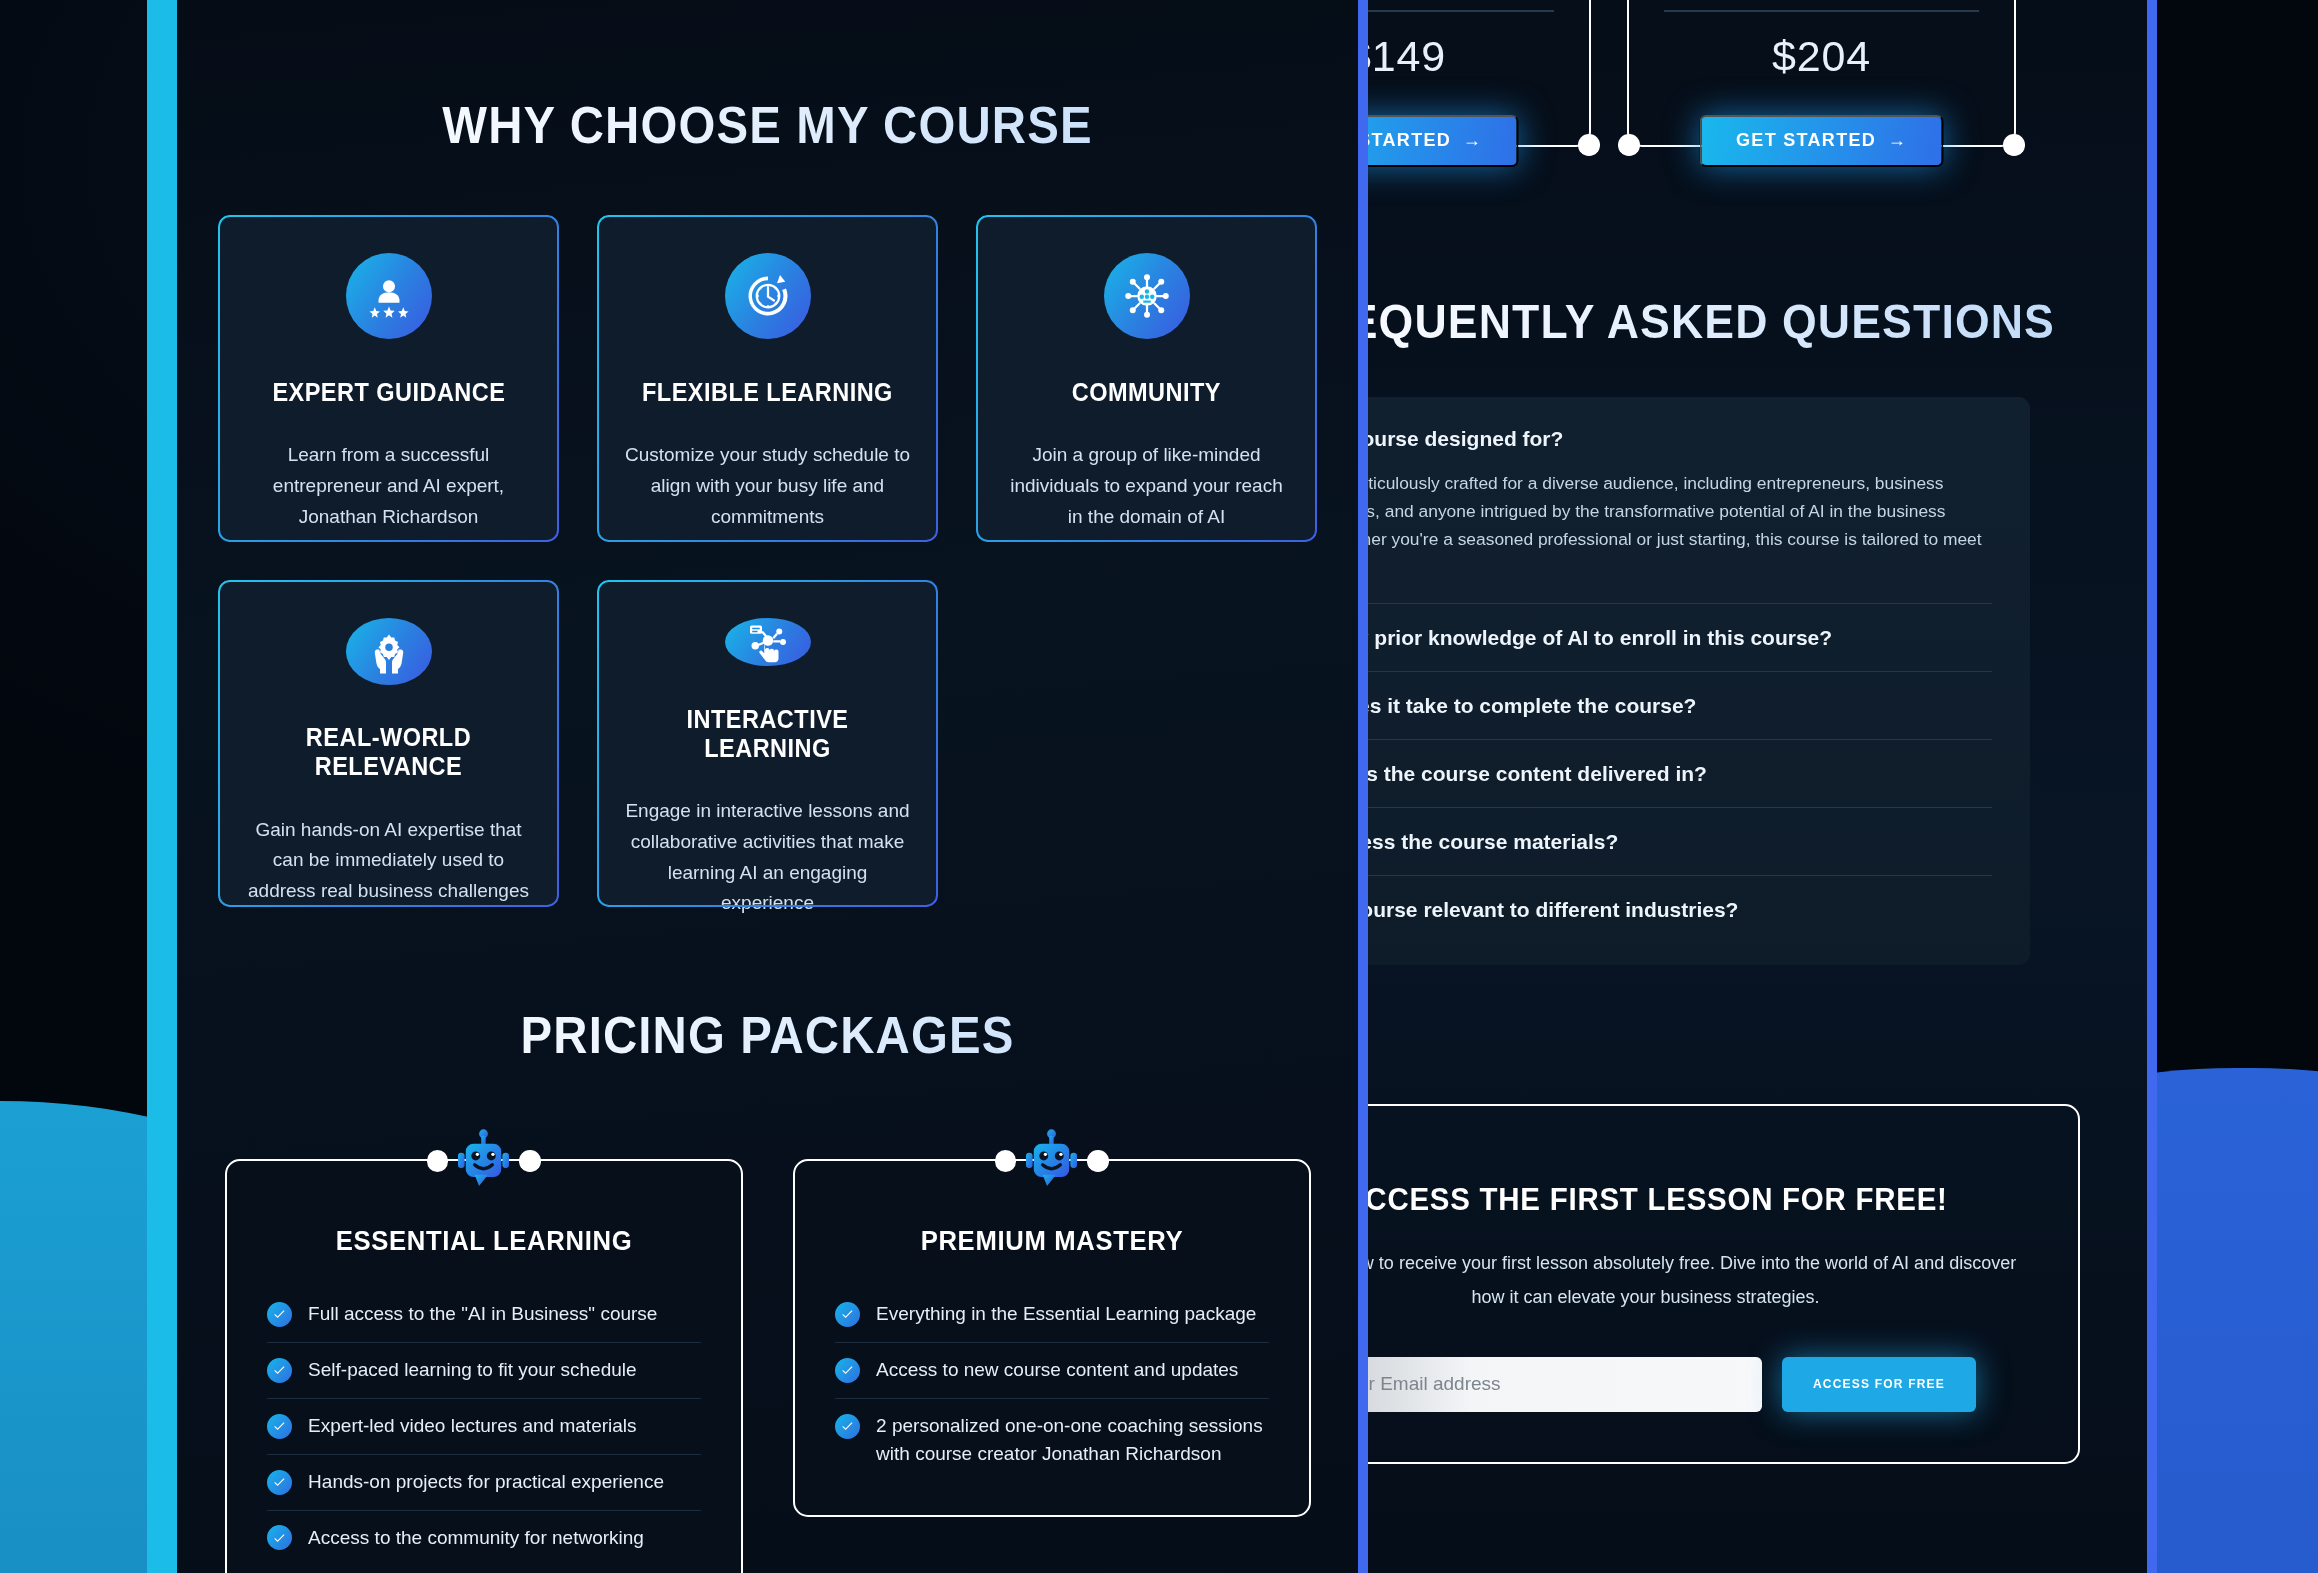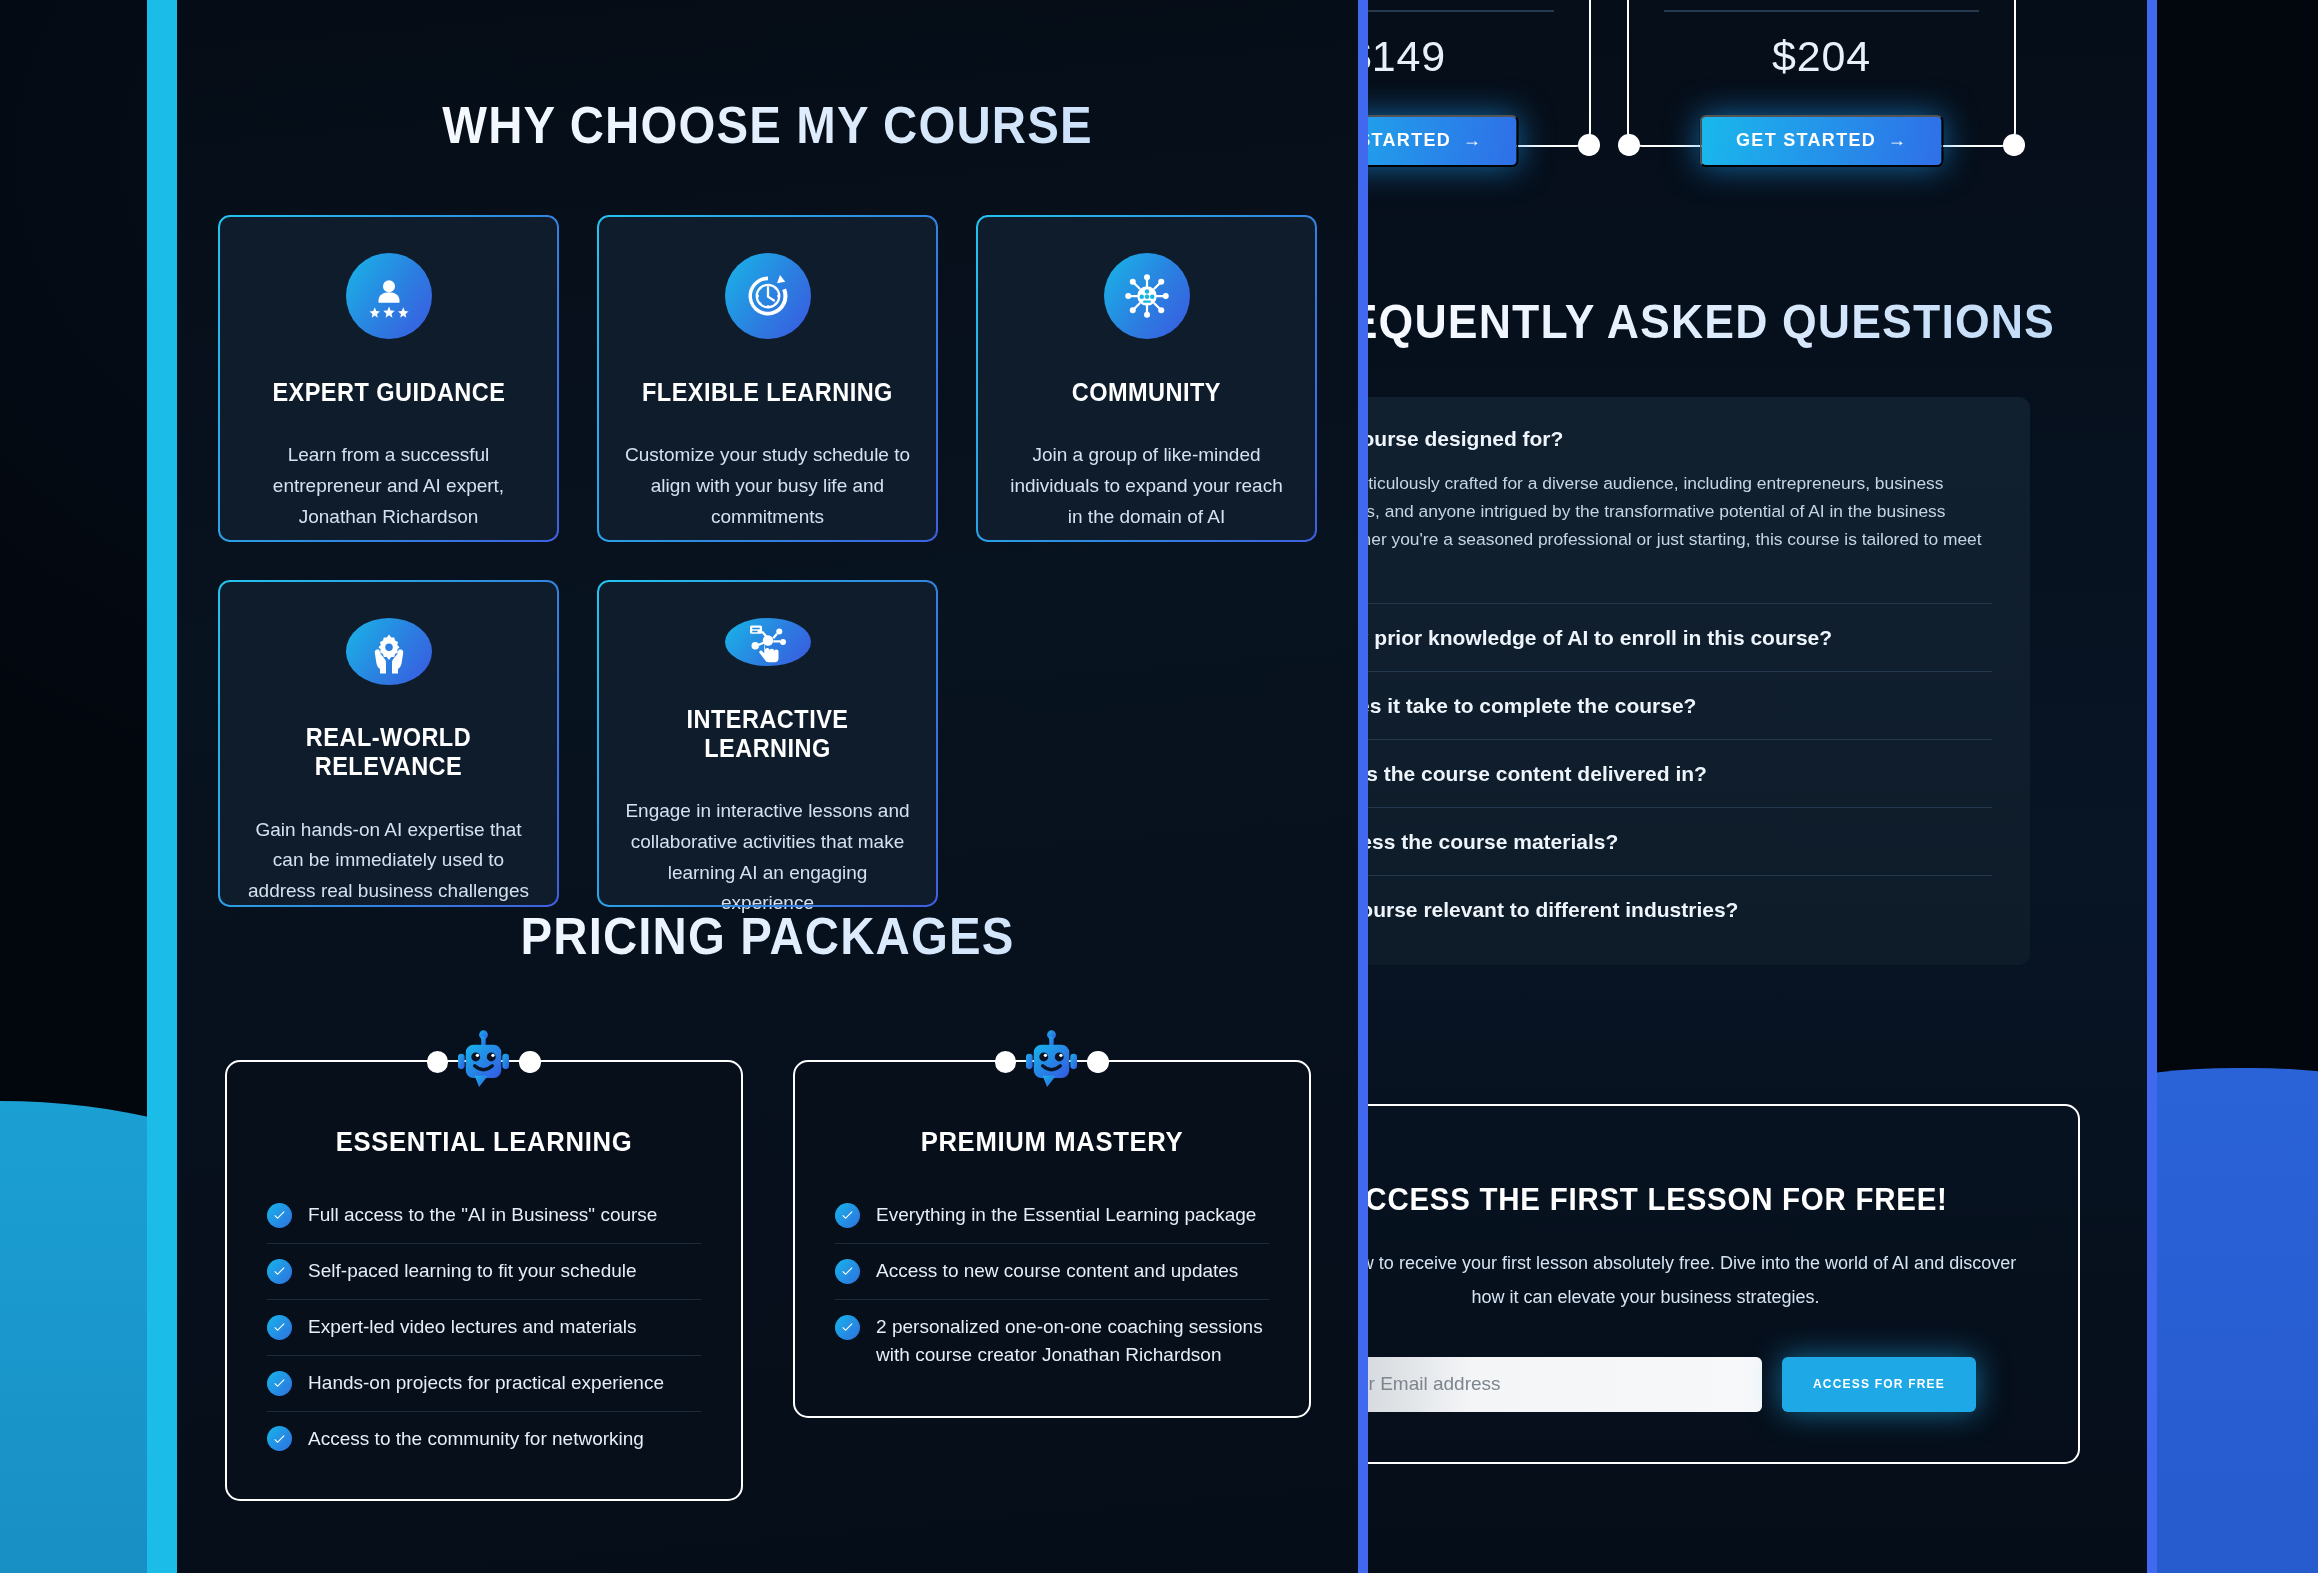--- a/index.html
+++ b/index.html
@@ -228,21 +228,21 @@
                 <path d="M24 18l6 7M39 27l5-6M39 31h9M26 33l-7 3"></path>
               </g>
               <path d="M30 34c-2 0-3 2-3 4v9l-3-3c-2-2-5 1-3 3l7 9c1 2 3 3 5 3h8c3 0 5-2 5-5v-9c0-2-1-3-3-3s-3 1-3 3v-1c0-2-1-3-3-3s-3 1-3 3v-1c0-2-1-3-3-3s-3 1-3 3v-6c0-2-1-3-3-3z"></path>
             </svg>
           </div>
           <div class="feat-name">INTERACTIVE LEARNING</div>
           <div class="feat-desc">Engage in interactive lessons and collaborative activities that make learning AI an engaging experience</div>
         </div>
       </div>
 
-    <div style="">
+    <div style="margin-top:99px;">
       <h2 class="sec-title" id="pricingTitle">PRICING PACKAGES</h2>
     </div>
 
     <div class="price-wrap" id="priceWrap">
         <div>
           <div class="price-card">
             <div class="price-head">
               <span class="dot"></span>
               <span class="bot"><svg viewBox="0 0 64 64">
                   <defs>

